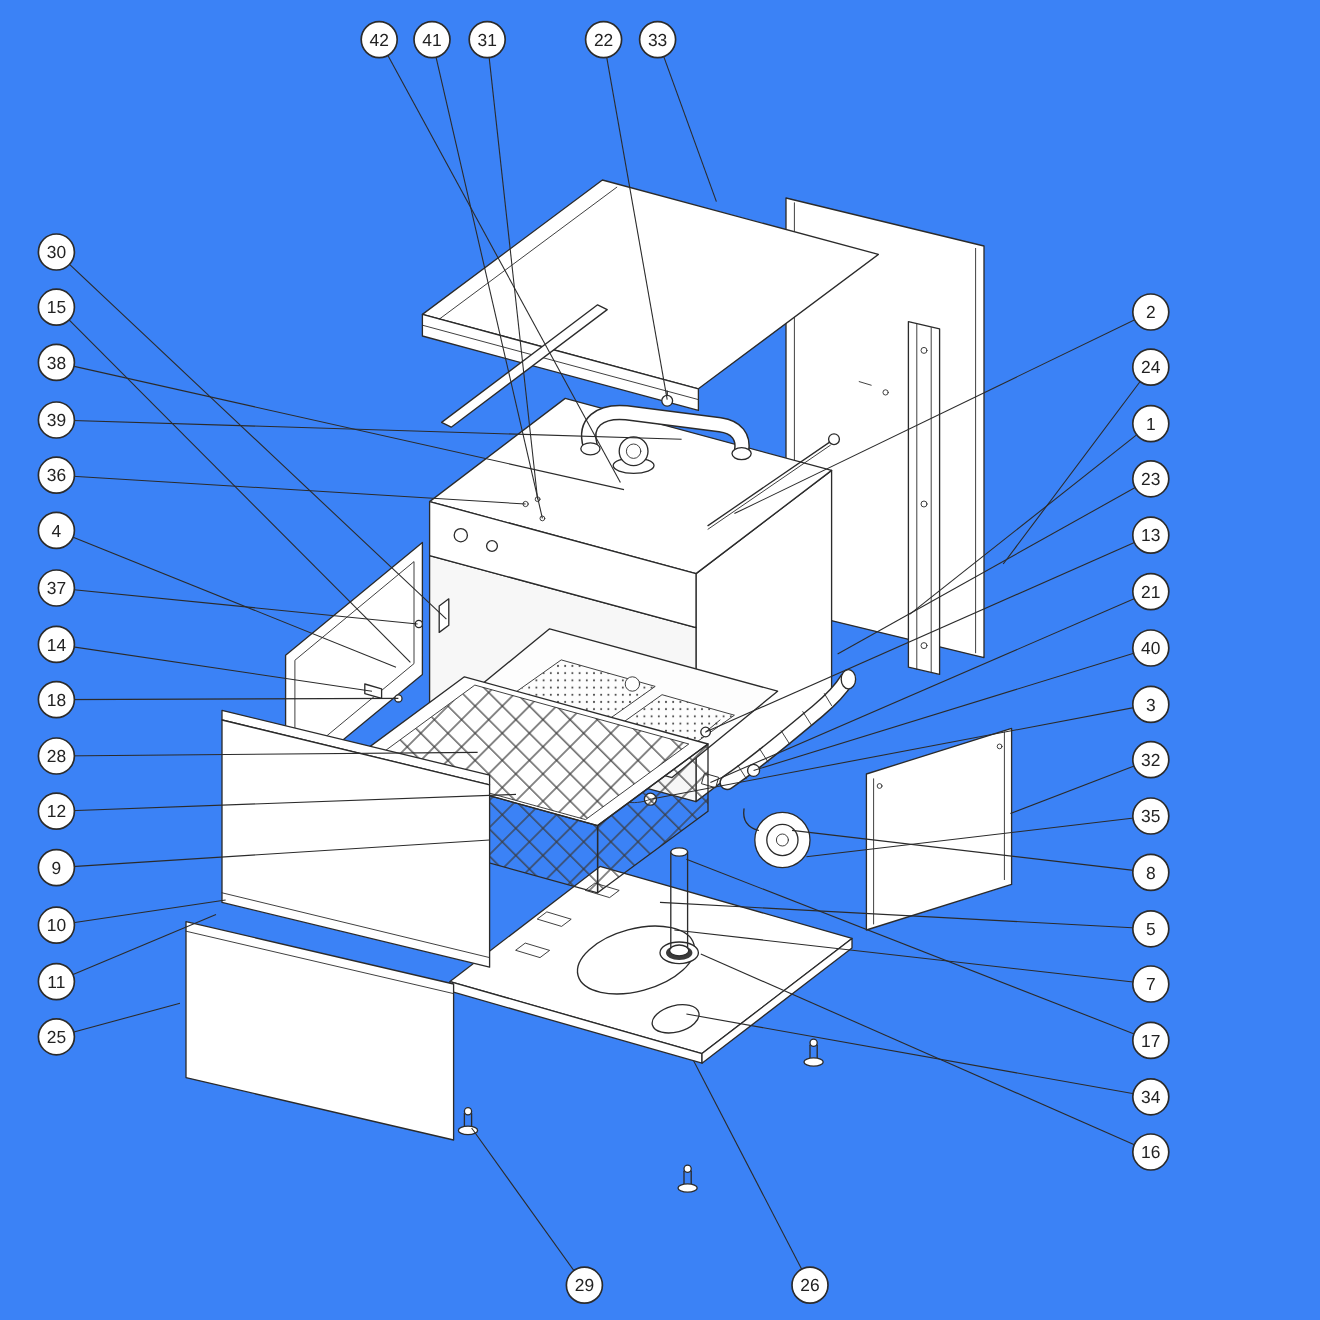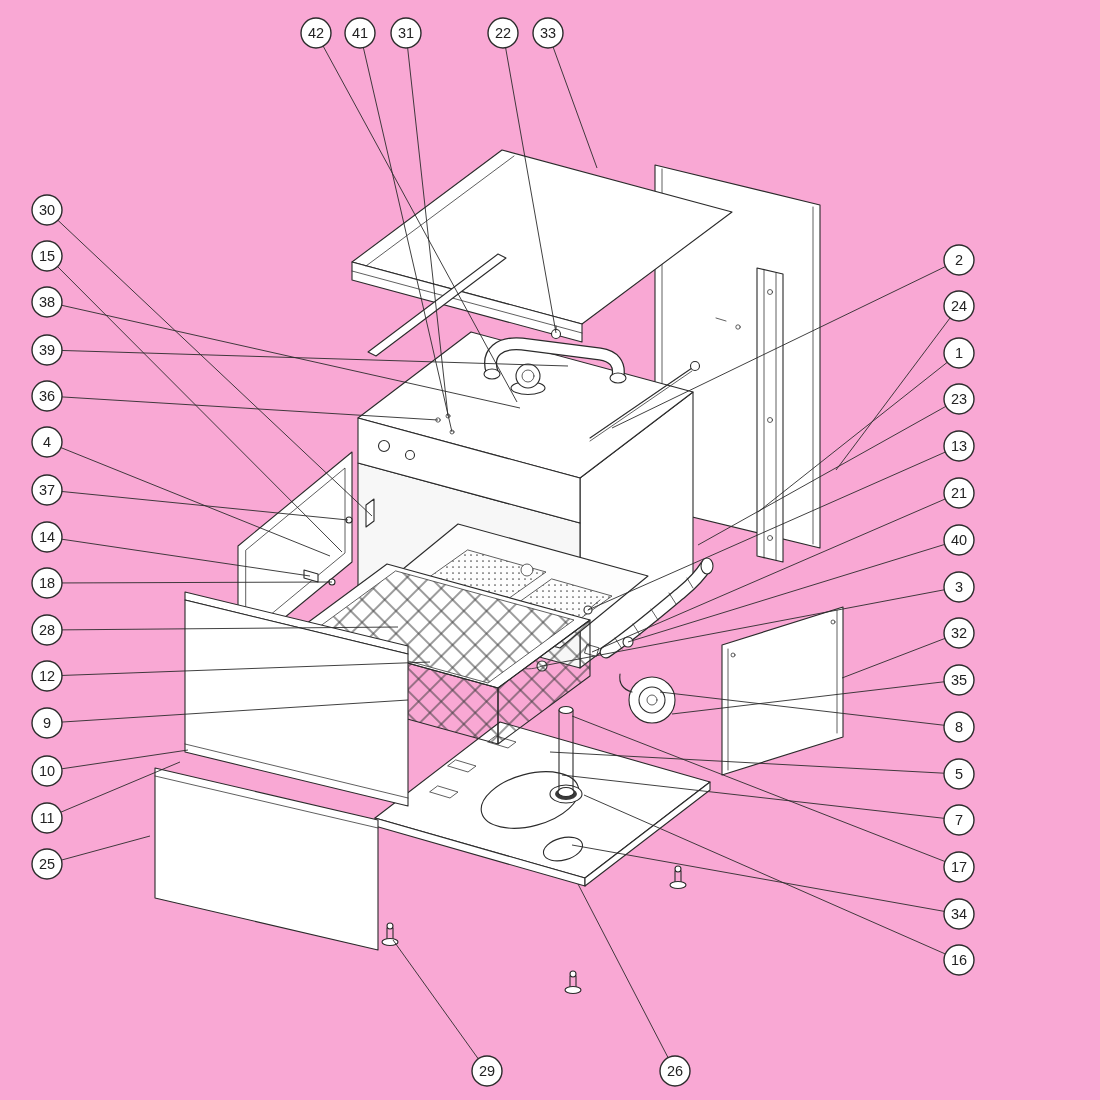--- a/index.html
+++ b/index.html
@@ -1,16 +1,16 @@
 <!DOCTYPE html>
 <html><head>
 <meta charset="utf-8">
 <style>
   html,body{margin:0;padding:0;background:#ffffff;}
-  #stage{position:relative;width:1100px;height:1100px;background:#f9a8d4;overflow:hidden;
+  #stage{position:relative;width:1100px;height:1100px;background:#3b82f6;overflow:hidden;
          font-family:"Liberation Sans","DejaVu Sans",sans-serif;}
   #stage svg{position:absolute;left:0;top:0;}
   
   .st{stroke:#2b2b2b;stroke-width:1.1;stroke-linejoin:round;stroke-linecap:round;}
   .t{stroke-width:0.75;}
   .tubeO{stroke:#2b2b2b;stroke-width:13;stroke-linecap:round;}
   .tubeI{stroke:#ffffff;stroke-width:10.5;stroke-linecap:round;}
   .leader{stroke:#2b2b2b;stroke-width:0.9;}
   .balloon{stroke:#2b2b2b;stroke-width:1.4;}
   .bnum{font-family:"Liberation Sans","DejaVu Sans",sans-serif;font-size:14.5px;fill:#222;

